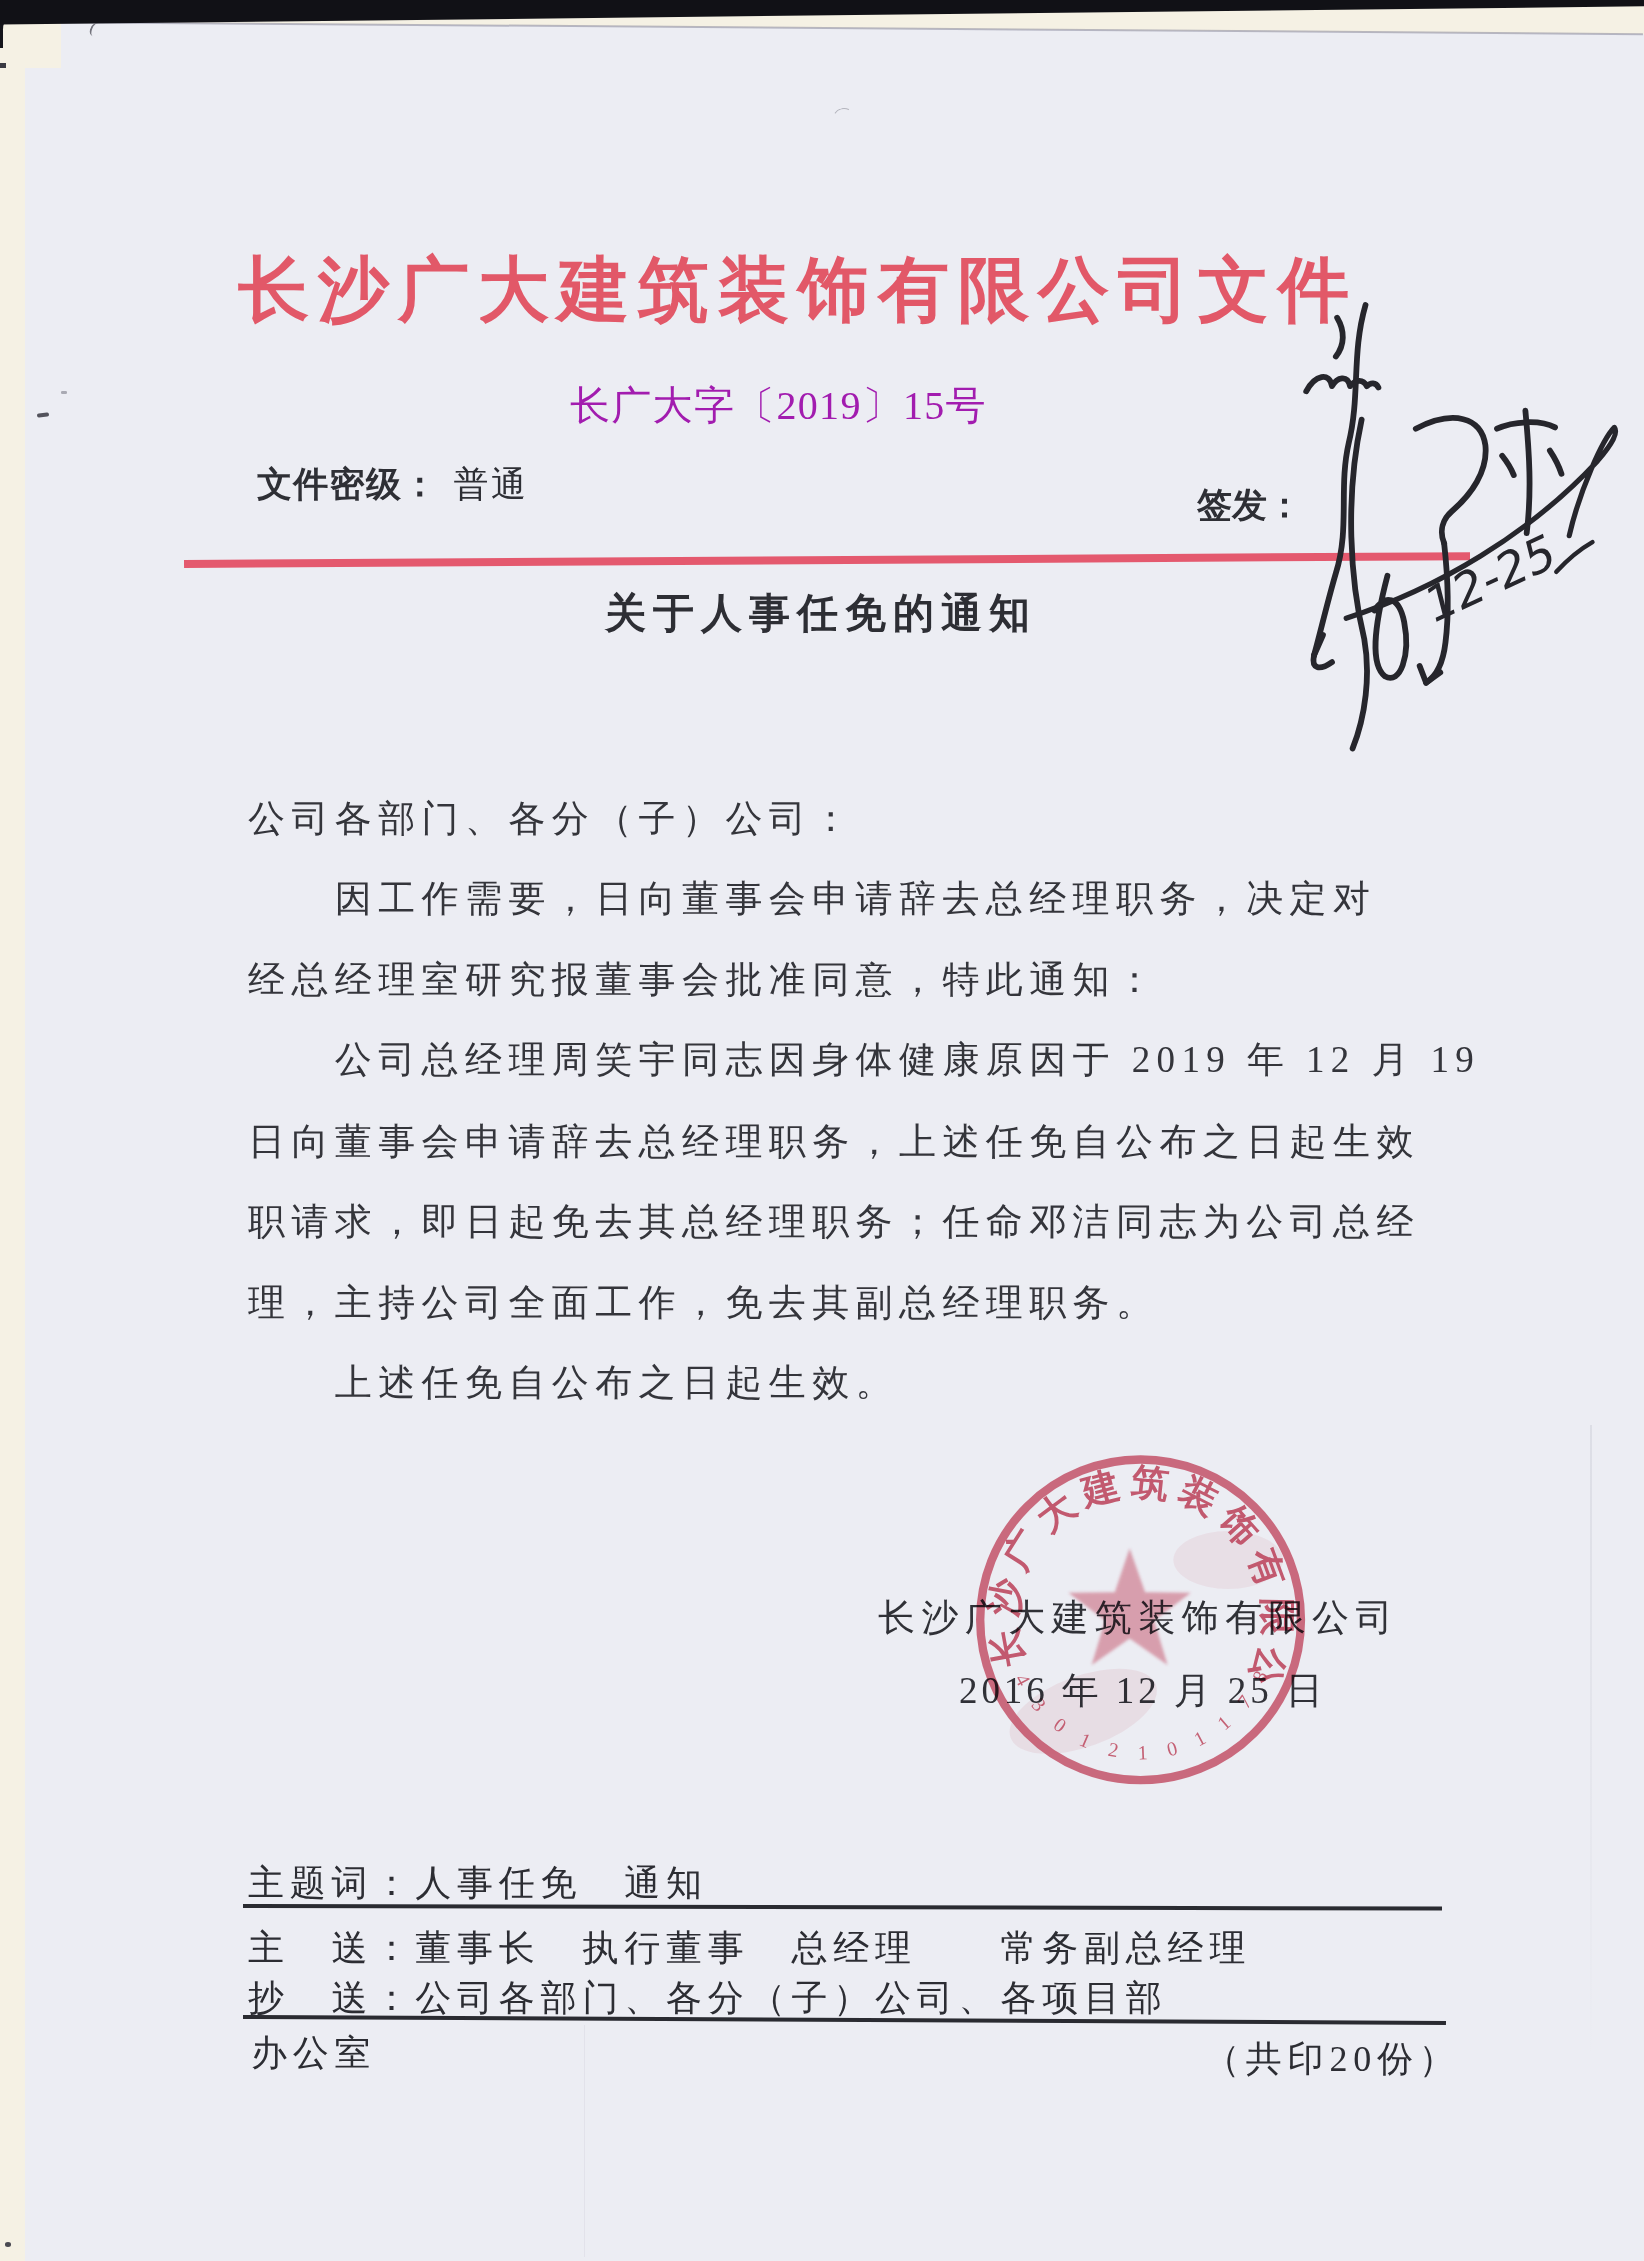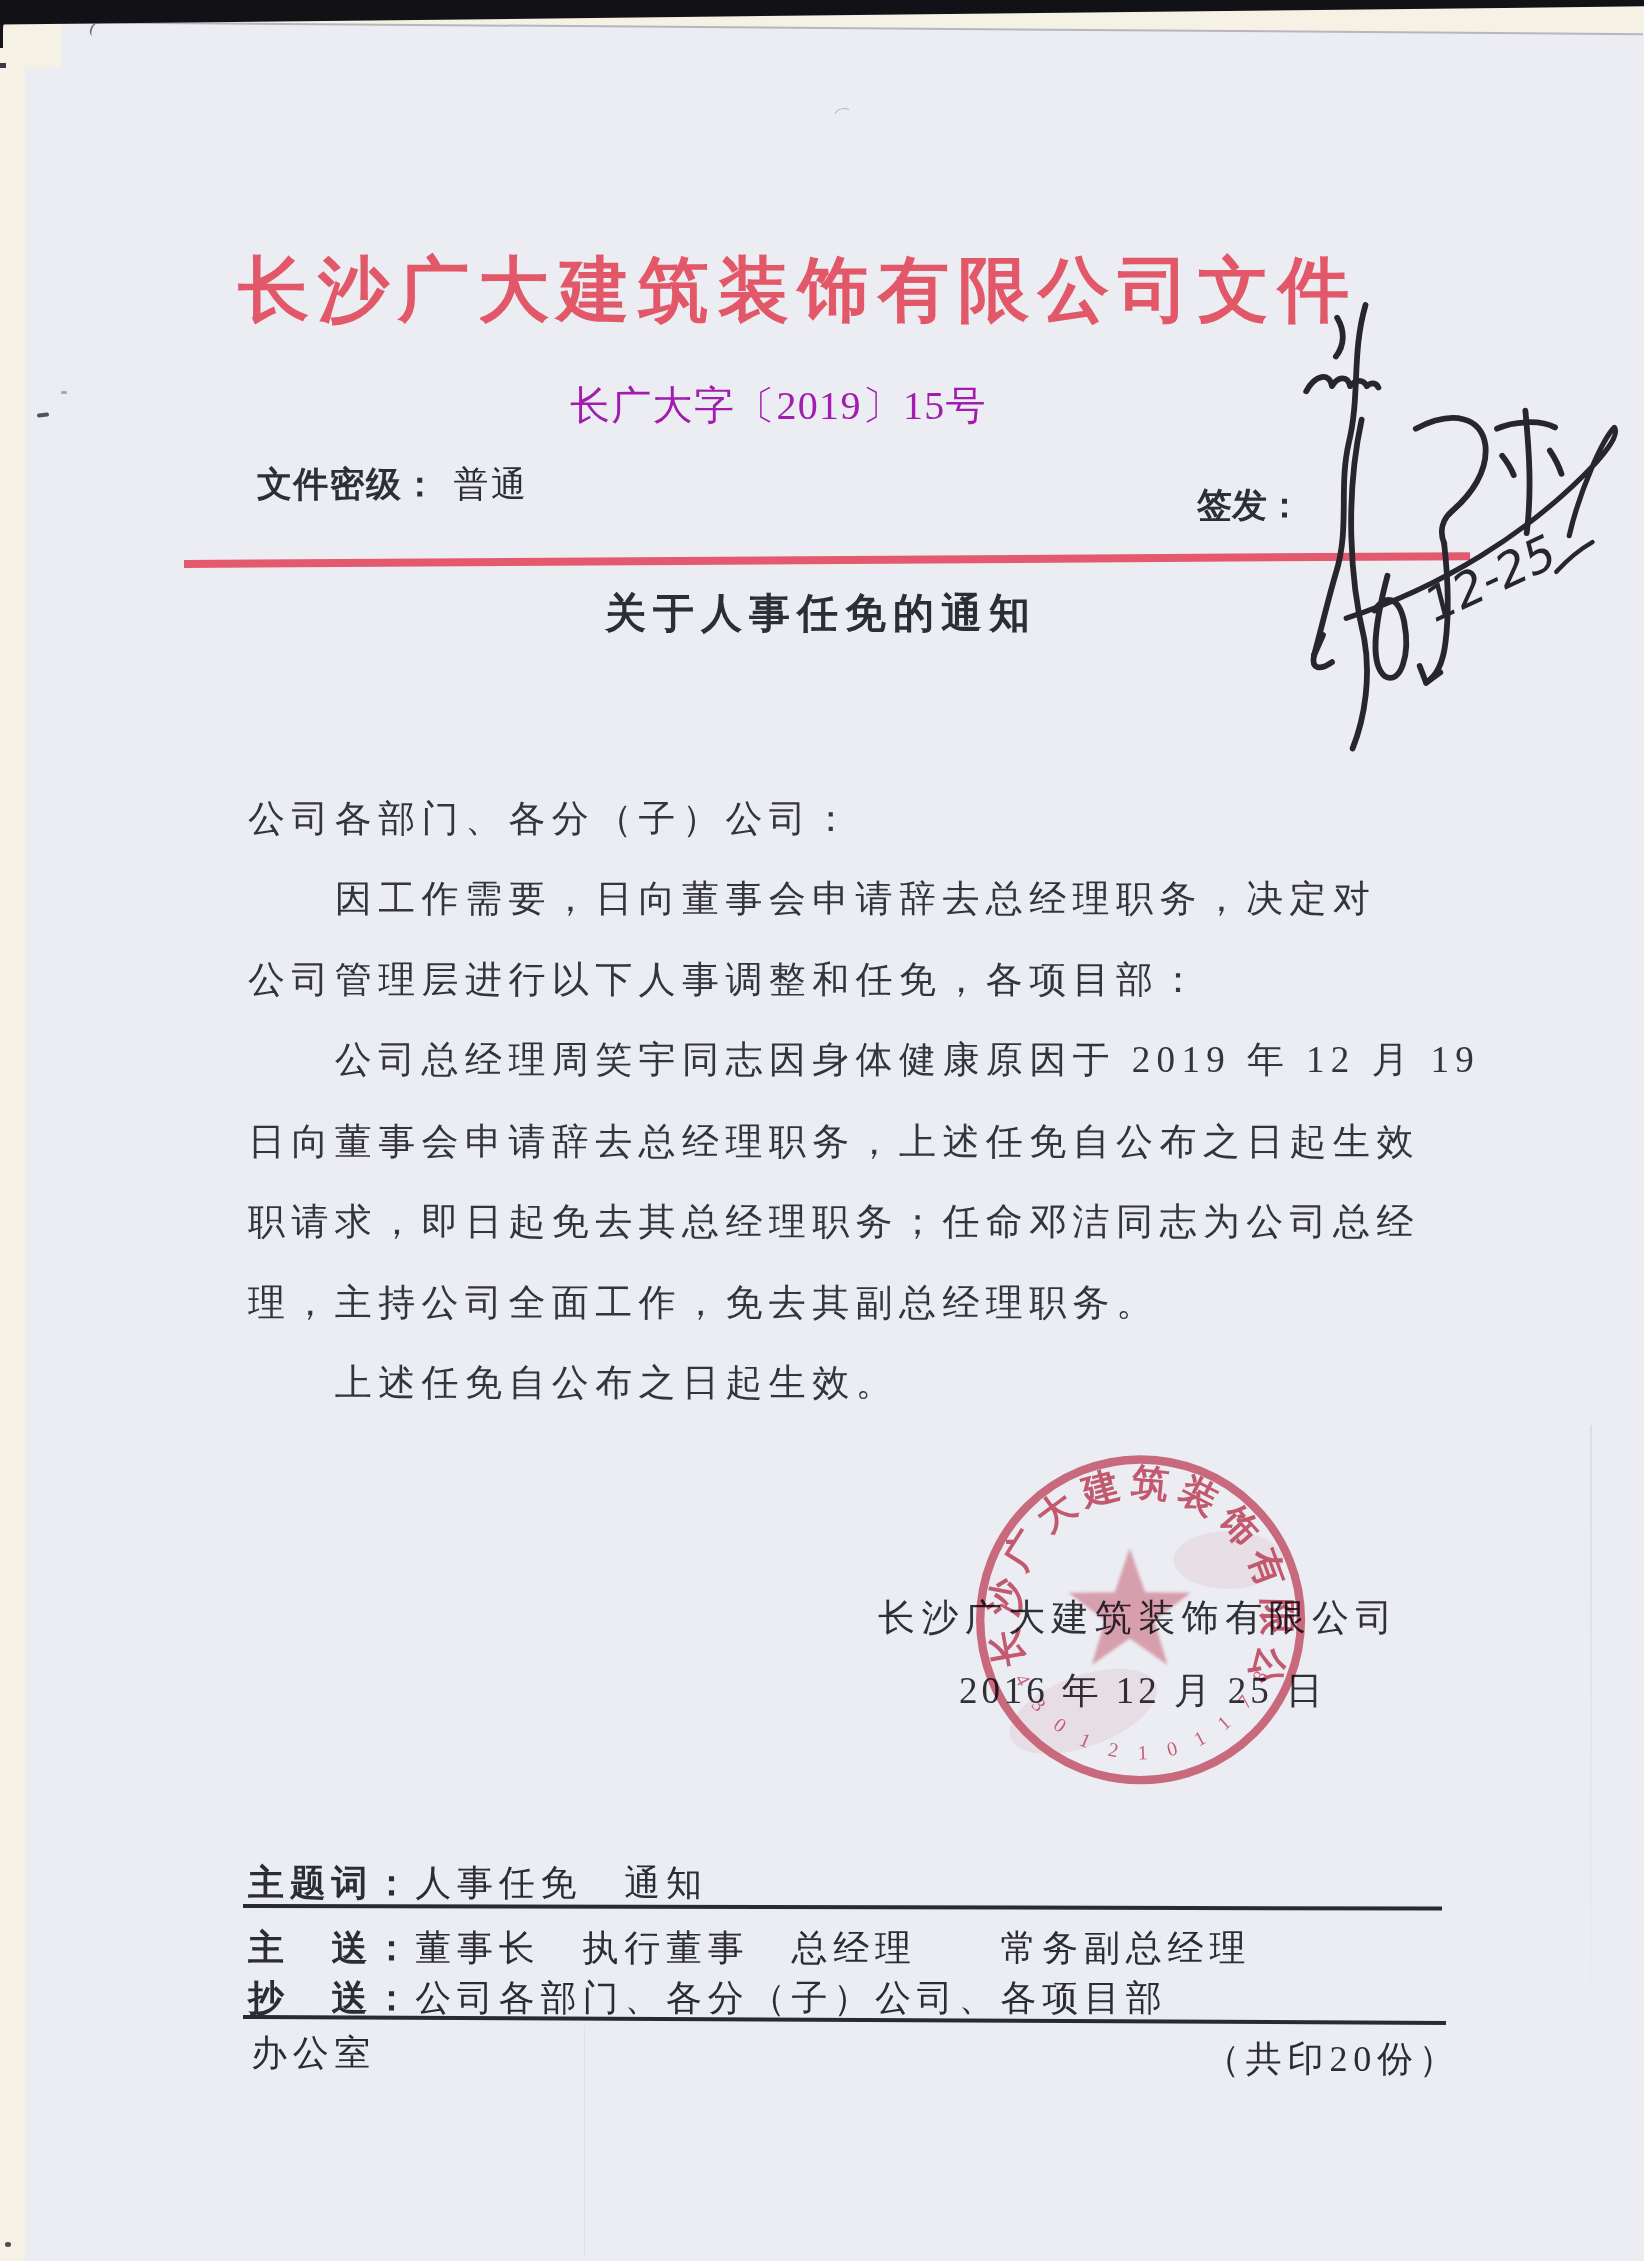--- a/index.html
+++ b/index.html
@@ -48,21 +48,21 @@
     position:absolute;left:184px;top:560px;width:1286px;height:8.4px;
     background:#e4596e;z-index:3;
     transform:rotate(-0.35deg);transform-origin:left top;
   }
   .subject{left:605px;top:591px;font-size:41px;line-height:45px;font-weight:bold;letter-spacing:7px;color:#2d2e34;z-index:3;}
   .bodyline{left:248px;font-size:37px;line-height:41px;letter-spacing:6.4px;color:#34353b;z-index:3;margin-top:40px;}
   .signoff-co{left:878px;top:1593px;font-size:37px;letter-spacing:6.4px;color:#303137;z-index:3;}
   .signoff-dt{left:959px;top:1666px;font-size:37px;letter-spacing:3.9px;color:#303137;z-index:3;}
   
   .f-row{font-size:36px;line-height:40px;letter-spacing:5.8px;color:#2c2d33;z-index:3;}
-  .f-row .lab{font-weight:bold;margin-top:27px;}
+  .f-row .lab{font-weight:normal;margin-top:27px;}
   .f-rule{position:absolute;background:#2a2b31;height:3.9px;z-index:3;transform-origin:left top;}
   
   .sig-svg{position:absolute;left:1283px;top:284px;z-index:6;}
   .seal-svg{position:absolute;left:966px;top:1444px;z-index:4;mix-blend-mode:multiply;opacity:.93;}
   
   .mark{position:absolute;z-index:6;}
   .crease{position:absolute;z-index:2;}
 </style>
 </head>
 <body>
@@ -79,21 +79,21 @@
 <div class="abs classif"><span class="lab">文件密级：</span><span class="val">普通</span></div>
 
 <div class="abs issuer">签发：</div>
 
 <div class="red-rule"></div>
 
 <div class="abs subject">关于人事任免的通知</div>
 
 <div class="abs bodyline" style="top:758px">公司各部门、各分（子）公司：</div>
 <div class="abs bodyline" style="top:838px">　　因工作需要，日向董事会申请辞去总经理职务，决定对</div>
-<div class="abs bodyline" style="top:919px">公司管理层进行以下人事调整和任免，各项目部：</div>
+<div class="abs bodyline" style="top:919px">经总经理室研究报董事会批准同意，特此通知：</div>
 <div class="abs bodyline" style="top:999px">　　公司总经理周笑宇同志因身体健康原因于 2019 年 12 月 19</div>
 <div class="abs bodyline" style="top:1081px">日向董事会申请辞去总经理职务，上述任免自公布之日起生效</div>
 <div class="abs bodyline" style="top:1161px">职请求，即日起免去其总经理职务；任命邓洁同志为公司总经</div>
 <div class="abs bodyline" style="top:1242px">理，主持公司全面工作，免去其副总经理职务。</div>
 <div class="abs bodyline" style="top:1322px">　　上述任免自公布之日起生效。</div>
 
 <div class="abs signoff-co">长沙广大建筑装饰有限公司</div>
 <div class="abs signoff-dt">2016 年 12 月 25 日</div>
 
 <svg class="seal-svg" width="353" height="351" viewBox="1498 2240 548 545">

